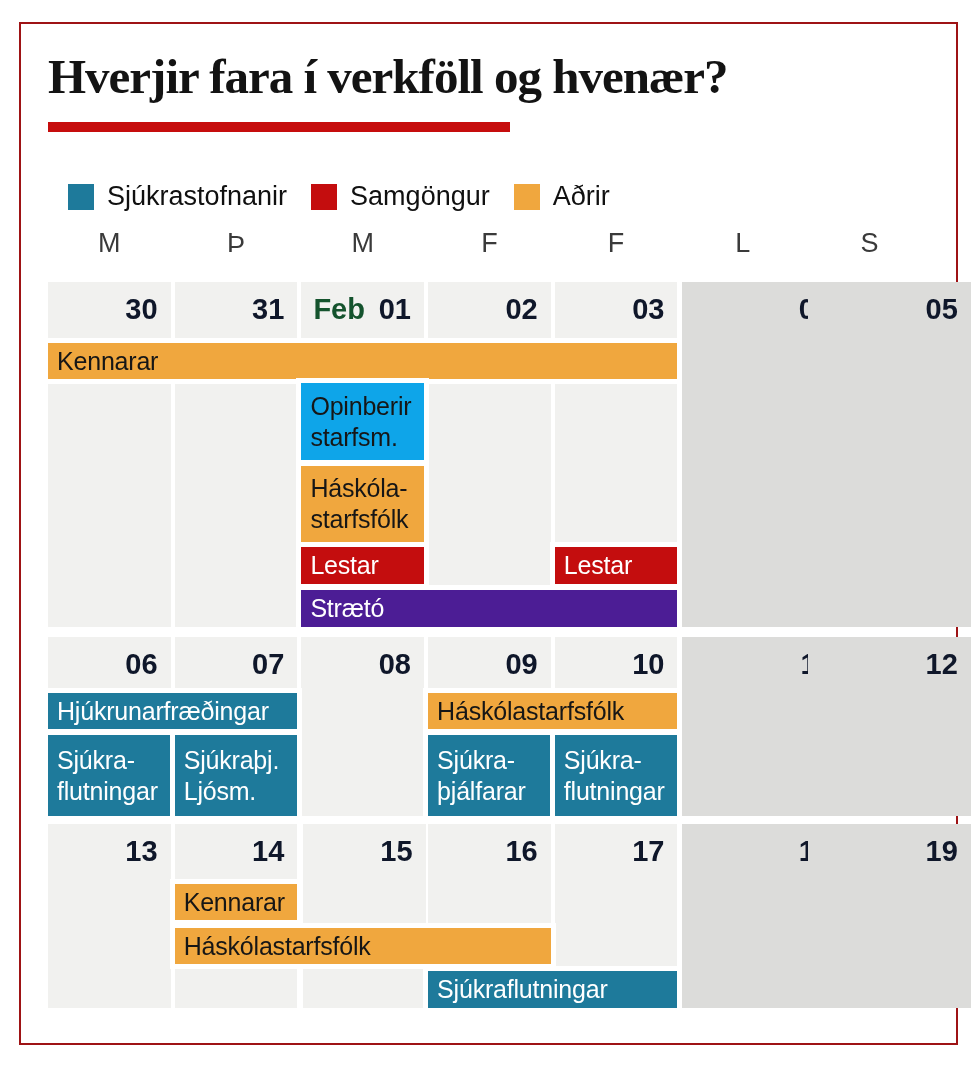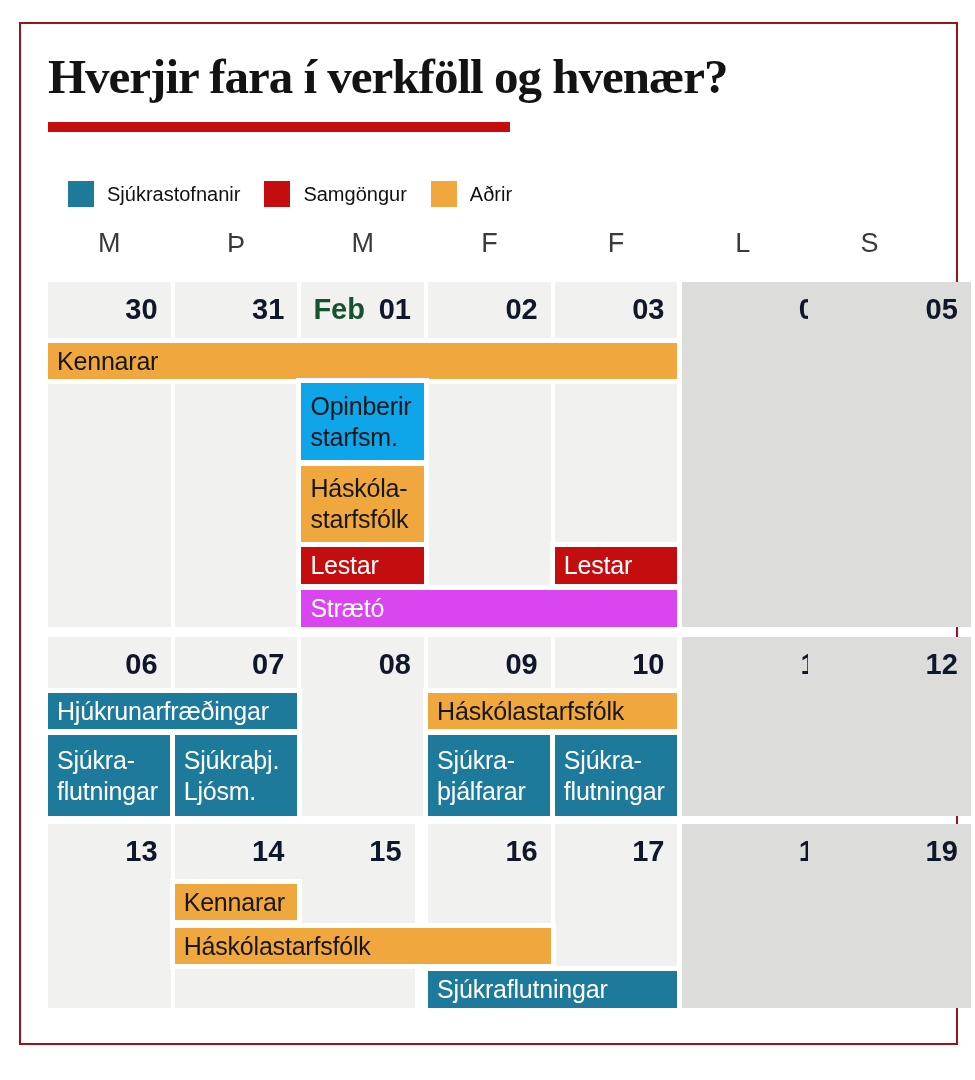--- a/index.html
+++ b/index.html
@@ -6,21 +6,21 @@
     font-family:"Liberation Sans",sans-serif;position:relative;}
   .frame{position:absolute;left:19px;top:22px;width:939px;height:1023px;
     border:2px solid #9e1315;box-sizing:border-box;}
   .title{position:absolute;left:48px;top:48px;margin:0;
     font-family:"Liberation Serif",serif;font-size:49px;font-weight:700;
     color:#131313;letter-spacing:-1px;white-space:nowrap;}
   .title-underline{position:absolute;left:48px;top:122px;width:462px;height:10px;background:#c60d0d;}
   .legend{position:absolute;left:68px;top:181px;display:flex;align-items:center;}
   .legend-item{display:flex;align-items:center;margin-right:24px;}
   .swatch{width:26px;height:26px;margin-right:13px;flex:0 0 auto;}
-  .legend-label{font-size:20px;color:#101010;white-space:nowrap;}
+  .legend-label{font-size:27px;color:#101010;white-space:nowrap;}
   .weekday-row{position:absolute;left:0;top:228px;width:975px;height:32px;}
   .wd{position:absolute;top:0;text-align:center;font-size:27px;color:#3a3a3a;}
   .calendar{position:absolute;left:0;top:0;width:975px;height:1080px;}
   .week{position:absolute;left:0;width:975px;}
   .col{position:absolute;top:0;height:100%;background:#f1f1ef;}
   .col.weekend{background:#dcdcda;padding-left:40px;}
   .dnum{position:absolute;top:11px;right:13px;font-size:29px;font-weight:700;color:#0f172a;}
   .dprefix{position:absolute;top:11px;left:12px;font-size:29px;font-weight:700;color:#14532d;}
   .bar{position:absolute;box-shadow:0 0 0 5px #ffffff;display:flex;flex-direction:column;
     justify-content:center;padding:0 9px;box-sizing:border-box;font-size:25px;
@@ -94,21 +94,21 @@
       <div class="bar multi" style="left: 301.4px; width: 122.6px; top: 184px; height: 76px; background: rgb(240, 167, 62); color: rgb(22, 22, 22);">
         <span class="bar-line">Háskóla-</span>
         <span class="bar-line">starfsfólk</span>
       </div>
       <div class="bar" style="left: 301.4px; width: 122.6px; top: 265px; height: 37px; background: rgb(196, 13, 14); color: rgb(255, 255, 255);">
         <span class="bar-line">Lestar</span>
       </div>
       <div class="bar" style="left: 554.8px; width: 122.6px; top: 265px; height: 37px; background: rgb(196, 13, 14); color: rgb(255, 255, 255);">
         <span class="bar-line">Lestar</span>
       </div>
-      <div class="bar" style="left: 301.4px; width: 376px; top: 308px; height: 37px; background: #d946ef; color: rgb(255, 255, 255);">
+      <div class="bar" style="left: 301.4px; width: 376px; top: 308px; height: 37px; background: #4c1d95; color: rgb(255, 255, 255);">
         <span class="bar-line">Strætó</span>
       </div>
     </div>
     <div class="week" style="top: 637px; height: 179px;">
       <div class="col" style="left: 48px; width: 122.6px;">
         <span class="dnum">06</span>
       </div>
       <div class="col" style="left: 174.7px; width: 122.6px;">
         <span class="dnum">07</span>
       </div>
@@ -150,21 +150,21 @@
         <span class="bar-line">flutningar</span>
       </div>
     </div>
     <div class="week" style="top: 824px; height: 184px;">
       <div class="col" style="left: 48px; width: 122.6px;">
         <span class="dnum">13</span>
       </div>
       <div class="col" style="left: 174.7px; width: 122.6px;">
         <span class="dnum">14</span>
       </div>
-      <div class="col" style="left: 292px; width: 122.6px;">
+      <div class="col" style="left: 303px; width: 122.6px;">
         <span class="dnum">15</span>
       </div>
       <div class="col" style="left: 428.1px; width: 122.6px;">
         <span class="dnum">16</span>
       </div>
       <div class="col" style="left: 554.8px; width: 122.6px;">
         <span class="dnum">17</span>
       </div>
       <div class="col weekend" style="left: 681.5px; width: 122.6px; text-align: center;">
         <span class="dnum">18</span>

